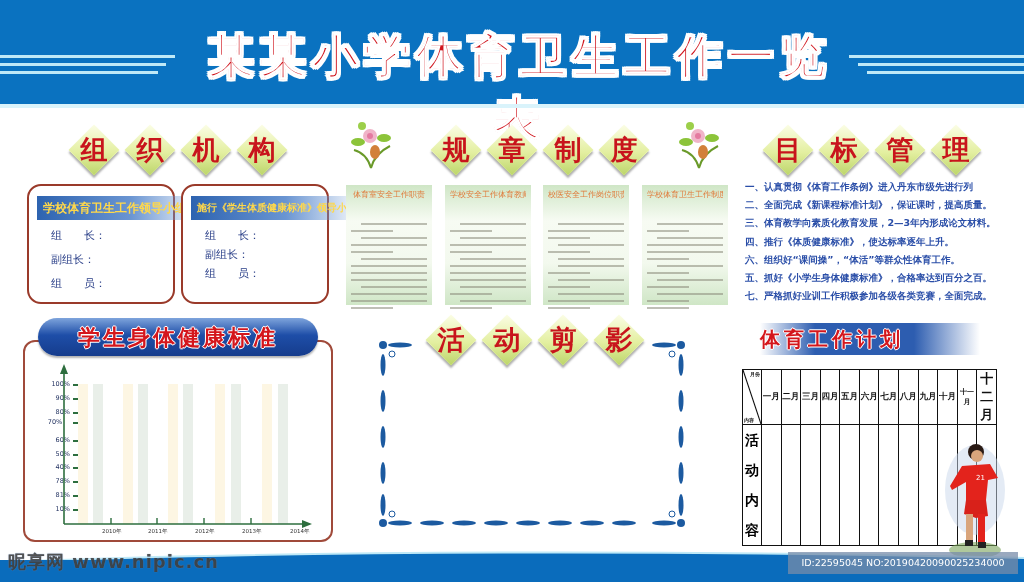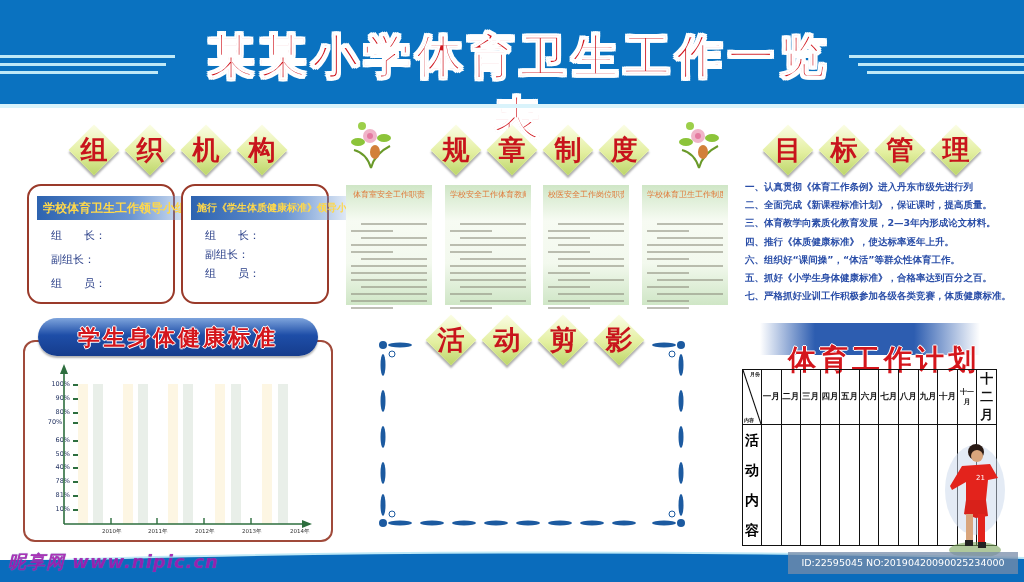--- a/index.html
+++ b/index.html
@@ -68,37 +68,37 @@
   .ytick::after { content: ""; position: absolute; right: -9px; top: 4px; width: 6px; height: 1.5px; background: #2d6e3e; }
   .bar { position: absolute; width: 10px; }
   .xtick { position: absolute; font-size: 5.5px; color: #333; }
 
   
   .frame { position: absolute; left: 378px; top: 340px; width: 308px; height: 188px; }
 
   
   .plan-title { position: absolute; left: 760px; top: 323px; width: 220px; height: 32px;
     background: linear-gradient(90deg, rgba(255,255,255,0) 0%, #2d5db0 25%, #2d5db0 70%, rgba(255,255,255,0) 100%); }
-  .plan-title span { display: block; text-align: right; line-height: 32px; font-family: "DejaVu Serif", serif; font-weight: bold;
-    font-size: 28px; letter-spacing: 4px; color: #d4161c;
-    text-shadow: 1px 0 0 #fff, -1px 0 0 #fff, 0 1px 0 #fff, 0 -1px 0 #fff; margin-top: 21px; }
+  .plan-title span { display: block; text-align: left; line-height: 32px; font-family: "DejaVu Serif", serif; font-weight: bold;
+    font-size: 20px; letter-spacing: 4px; color: #d4161c;
+    text-shadow: 1px 0 0 #fff, -1px 0 0 #fff, 0 1px 0 #fff, 0 -1px 0 #fff; }
   table.plan { position: absolute; left: 742px; top: 369px; width: 255px; height: 172px; border-collapse: collapse; table-layout: fixed; }
   table.plan td, table.plan th { border: 1.5px solid #111; }
   table.plan th { height: 24px; font-size: 8.5px; font-weight: bold; color: #111; font-family: "DejaVu Sans", sans-serif; padding: 0; }
   table.plan th.corner { position: relative; width: 19px; font-size: 5px; }
   table.plan th.corner .a { position: absolute; right: 1px; top: 1px; }
   table.plan th.corner .b { position: absolute; left: 1px; bottom: 1px; }
   table.plan td.rowlabel { text-align: center; font-family: "DejaVu Serif", serif; font-weight: bold; font-size: 14px; line-height: 30px; vertical-align: middle; }
 
   .player { position: absolute; left: 940px; top: 430px; width: 70px; height: 130px; }
 
   
   .footer { position: absolute; left: 0; top: 560px; width: 1024px; height: 22px; background: #0a6cbc; }
   .footer-wave { position: absolute; left: 0; top: 548px; width: 1024px; height: 20px; }
-  .wm-left { position: absolute; left: 8px; top: 550px; font-size: 18px; font-weight: bold; color: #a21caf; font-style: italic; opacity: .9; letter-spacing: 1px;
+  .wm-left { position: absolute; left: 8px; top: 550px; font-size: 18px; font-weight: bold; color: #404040; opacity: .9; letter-spacing: 1px;
     text-shadow: 0 0 1px #6a8abb; }
   .wm-right { position: absolute; left: 788px; top: 552px; width: 230px; height: 22px; line-height: 22px; text-align: center;
     background: rgba(120,140,170,.75); color: #fff; font-size: 9.5px; }
 </style>
 </head>
 <body>
 
 <div class="header">
   <div class="stripes left">
       <div></div>
@@ -269,21 +269,21 @@
       <span>理</span>
     </div>
 </div>
 <div class="goals">
   <div>一、认真贯彻《体育工作条例》进入丹东市级先进行列</div>
   <div>二、全面完成《新课程标准计划》，保证课时，提高质量。</div>
   <div>三、体育教学向素质化教育发展，2—3年内形成论文材料。</div>
   <div>四、推行《体质健康标准》，使达标率逐年上升。</div>
   <div>六、组织好“课间操”，“体活”等群众性体育工作。</div>
   <div>五、抓好《小学生身体健康标准》，合格率达到百分之百。</div>
-  <div>七、严格抓好业训工作积极参加各级各类竞赛，体质健康标准。</div>
+  <div>七、严格抓好业训工作积极参加各级各类竞赛，全面完成。</div>
 </div>
 
 <div class="chart-box"></div>
 <div class="pill">
   <span>学生身体健康标准</span>
 </div>
 
 <div class="chart">
 
   <div class="ytick" style="top:18px;">100%</div>

